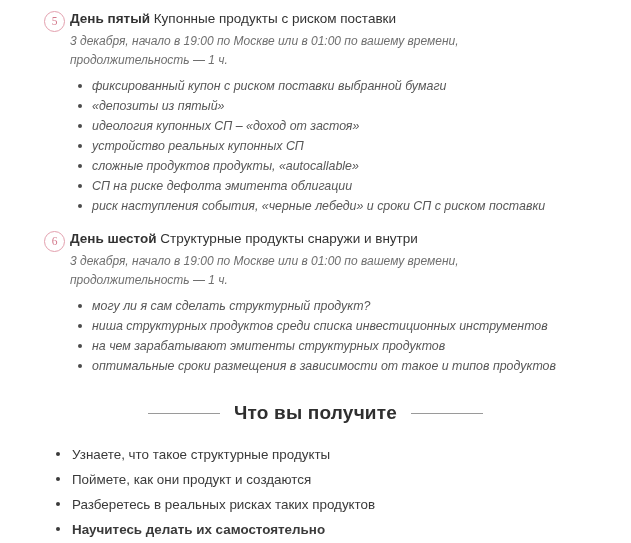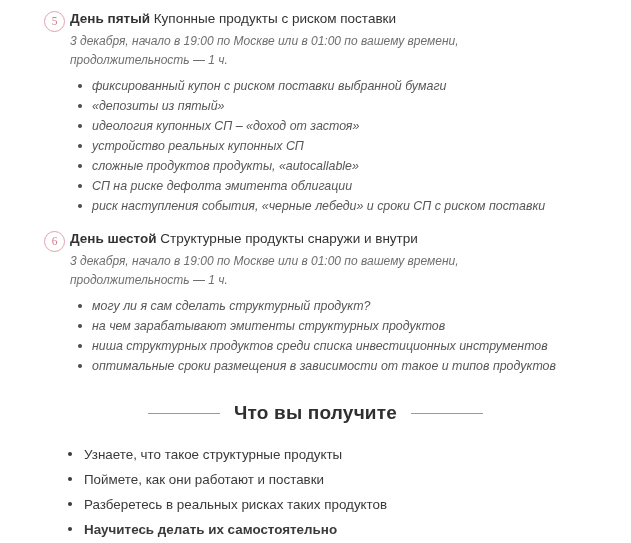--- a/index.html
+++ b/index.html
@@ -102,21 +102,21 @@
     font-size: 19px;
     font-weight: bold;
     color: #2f2f2f;
     letter-spacing: 0.2px;
     white-space: nowrap;
   }
 
   
   .benefits {
     list-style: none;
-    margin: 12px;
+    margin: 0;
     padding: 0 0 0 34px;
   }
   .benefits li {
     position: relative;
     font-size: 13.4px;
     line-height: 25px;
     color: #3a3a3a;
     padding-left: 20px;
   }
   .benefits li::before {
@@ -158,32 +158,32 @@
 
   <div class="day-block">
     <div class="day-badge">6</div>
     <div class="day-title">
       <span class="strong">День шестой</span>
       <span>Структурные продукты снаружи и внутри</span>
     </div>
     <div class="day-meta">3 декабря, начало в 19:00 по Москве или в 01:00 по вашему времени, продолжительность — 1 ч.</div>
     <ul class="day-list">
       <li>могу ли я сам сделать структурный продукт?</li>
+      <li>ниша структурных продуктов среди списка инвестиционных инструментов</li>
       <li>на чем зарабатывают эмитенты структурных продуктов</li>
-      <li>ниша структурных продуктов среди списка инвестиционных инструментов</li>
       <li>оптимальные сроки размещения в зависимости от такое и типов продуктов</li>
     </ul>
   </div>
 
   <div class="section-heading">
     <span class="rule"></span>
     <span class="heading-text">Что вы получите</span>
     <span class="rule"></span>
   </div>
 
   <ul class="benefits">
     <li>Узнаете, что такое структурные продукты</li>
-    <li>Поймете, как они работают и поставки</li>
+    <li>Поймете, как они продукт и создаются</li>
     <li>Разберетесь в реальных рисках таких продуктов</li>
     <li class="bold">Научитесь делать их самостоятельно</li>
   </ul>
 
 </div>
 
 </body></html>

